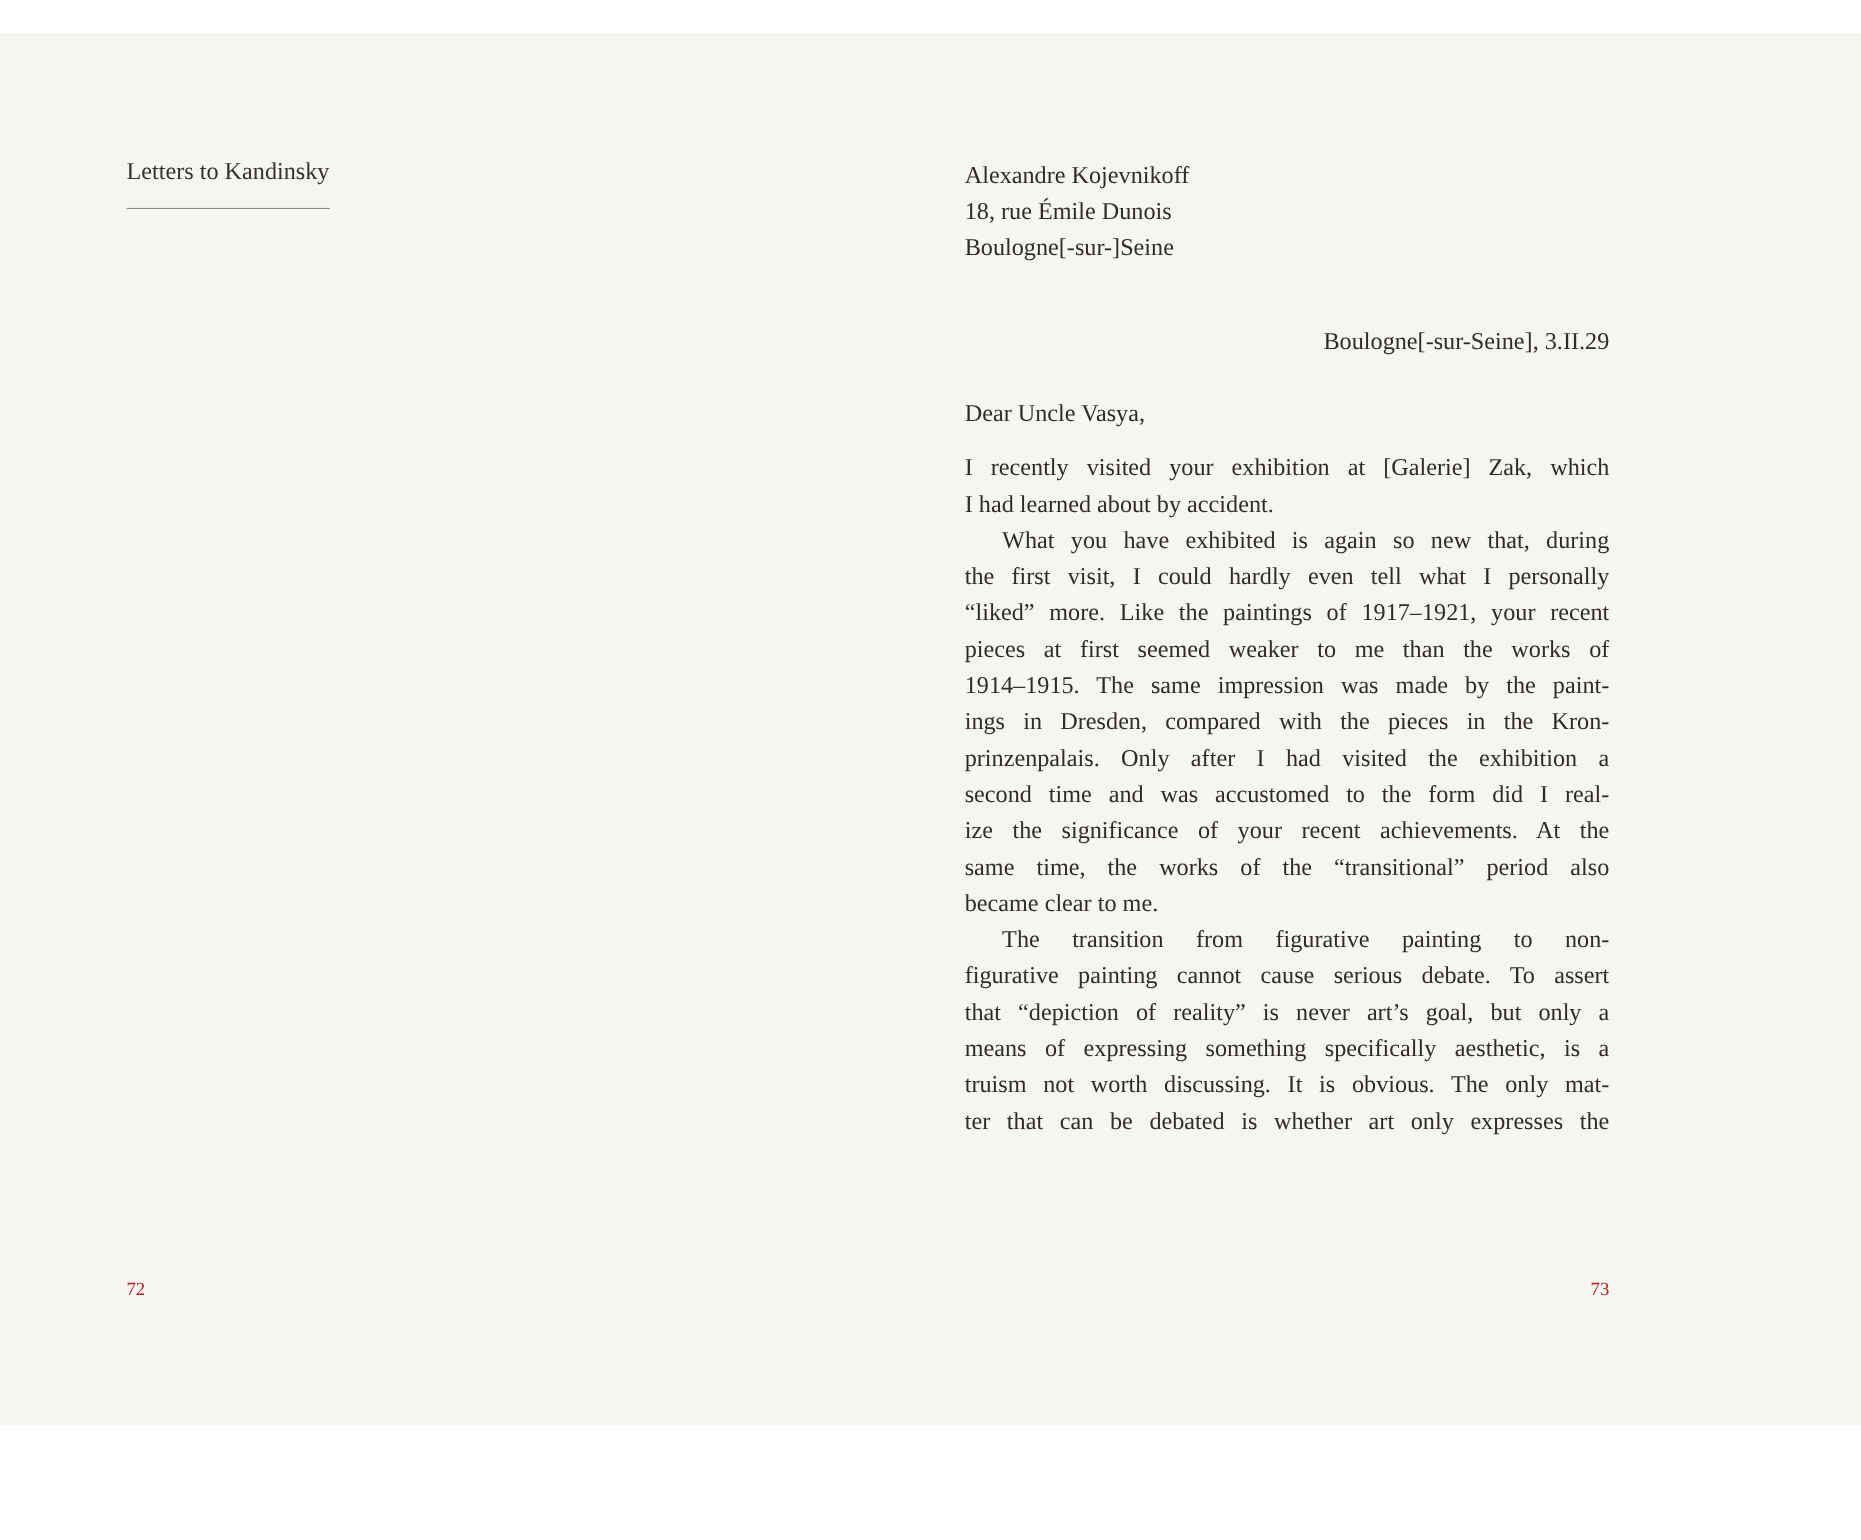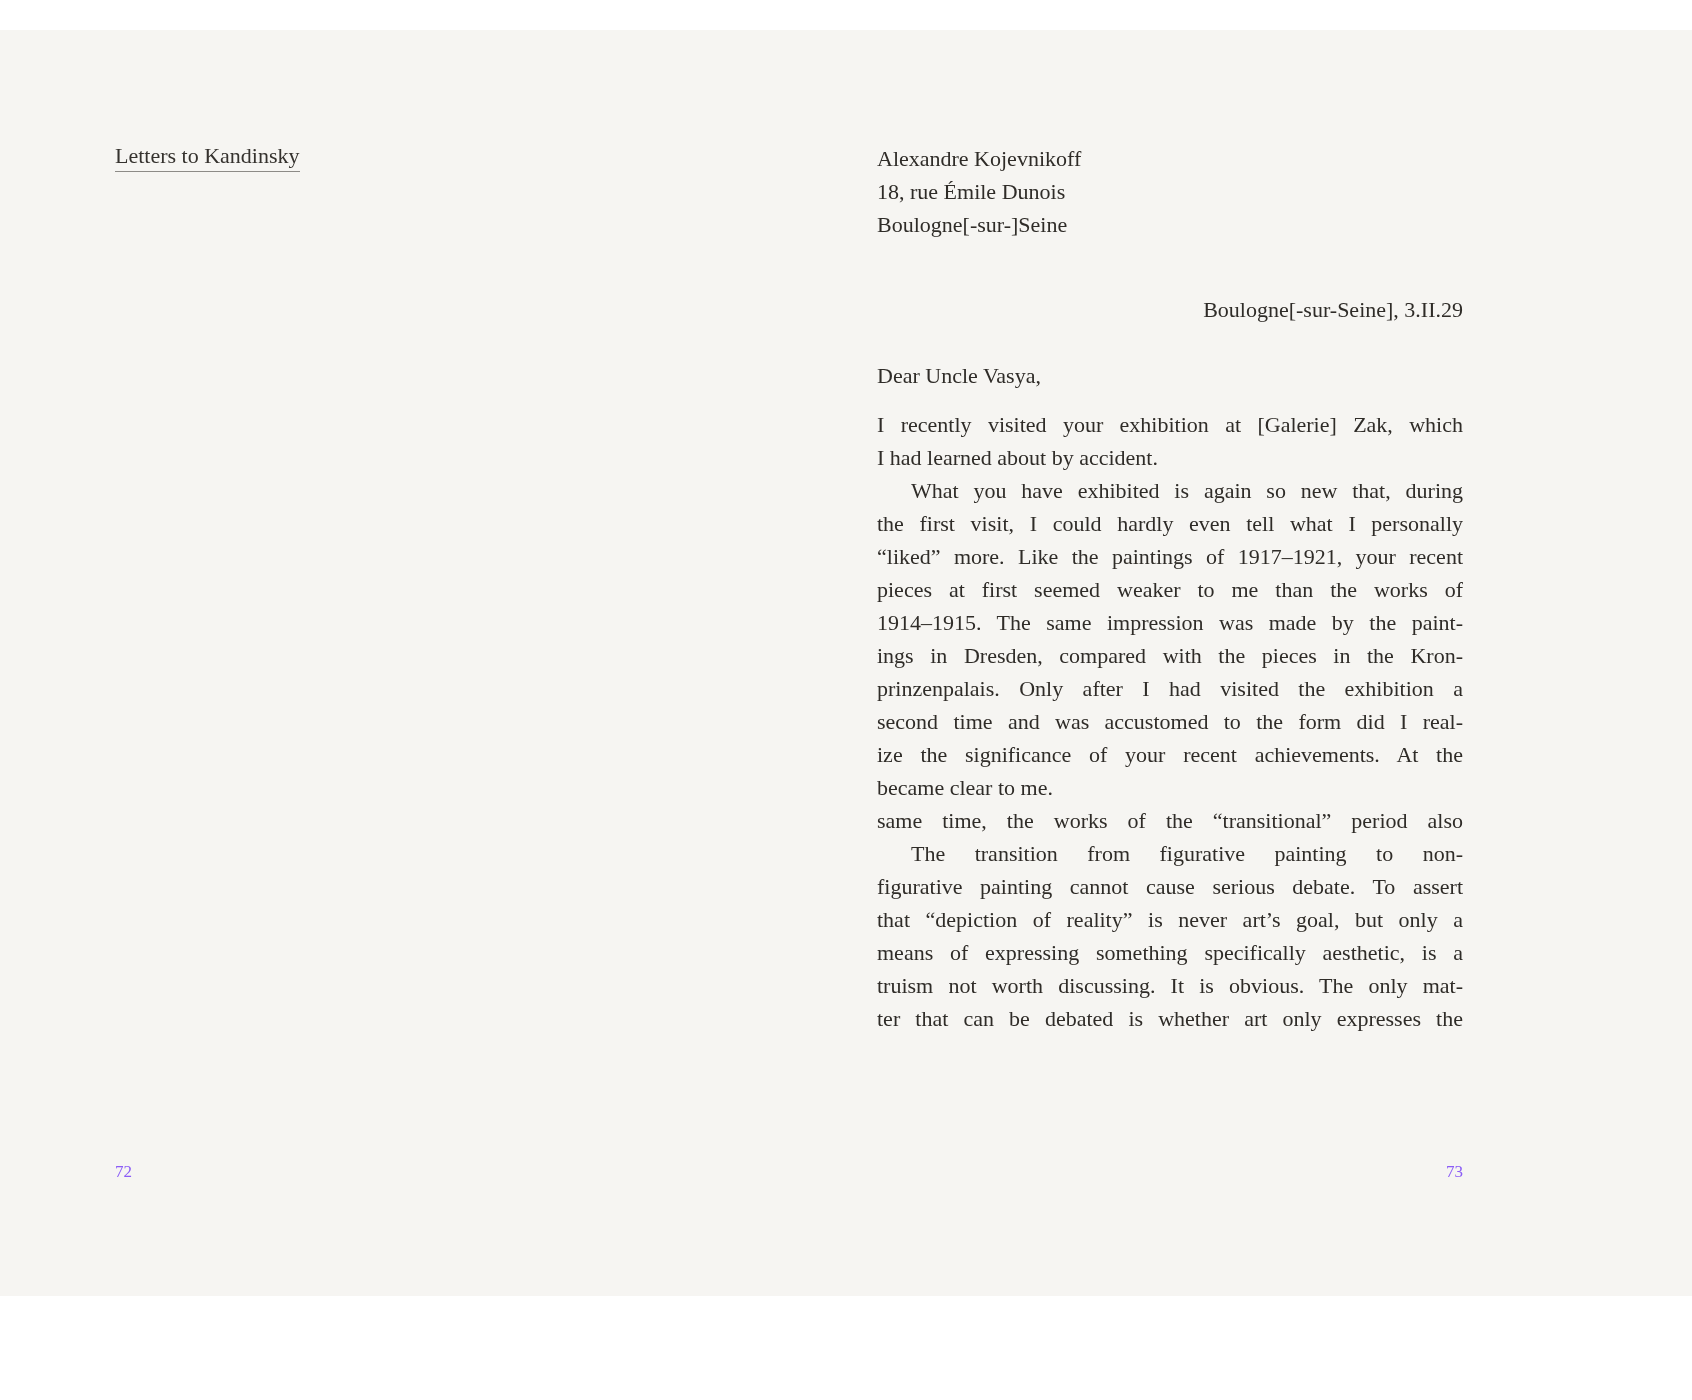--- a/index.html
+++ b/index.html
@@ -28,28 +28,28 @@
   .running-head {
     position: absolute;
     left: 115px;
     top: 112px;
     font-size: 22px;
     line-height: 28px;
     color: #35322e;
   }
   .running-head .head-text {
     display: inline-block;
-    padding-bottom: 1px;
+    padding-bottom: 19px;
     border-bottom: 1px solid #8d8b87;
     text-align: right;
   }
   .pageno {
     position: absolute;
     font-size: 17px;
-    color: #8b5cf6;
+    color: #b91c1c;
   }
   .pageno-left {
     left: 115px;
     top: 1132px;
   }
   .pageno-right {
     left: 877px;
     width: 586px;
     top: 1132px;
     text-align: right;
@@ -129,22 +129,22 @@
           <div class="paragraph">
             <div class="line justify indent">What you have exhibited is again so new that, during</div>
             <div class="line justify">the first visit, I could hardly even tell what I personally</div>
             <div class="line justify">“liked” more. Like the paintings of 1917–1921, your recent</div>
             <div class="line justify">pieces at first seemed weaker to me than the works of</div>
             <div class="line justify">1914–1915. The same impression was made by the paint-</div>
             <div class="line justify">ings in Dresden, compared with the pieces in the Kron-</div>
             <div class="line justify">prinzenpalais. Only after I had visited the exhibition a</div>
             <div class="line justify">second time and was accustomed to the form did I real-</div>
             <div class="line justify">ize the significance of your recent achievements. At the</div>
+            <div class="line justify">same time, the works of the “transitional” period also</div>
             <div class="line last">became clear to me.</div>
-            <div class="line justify">same time, the works of the “transitional” period also</div>
           </div>
           <div class="paragraph">
             <div class="line justify indent">The transition from figurative painting to non-</div>
             <div class="line justify">figurative painting cannot cause serious debate. To assert</div>
             <div class="line justify">that “depiction of reality” is never art’s goal, but only a</div>
             <div class="line justify">means of expressing something specifically aesthetic, is a</div>
             <div class="line justify">truism not worth discussing. It is obvious. The only mat-</div>
             <div class="line justify">ter that can be debated is whether art only expresses the</div>
           </div>
         </div>

